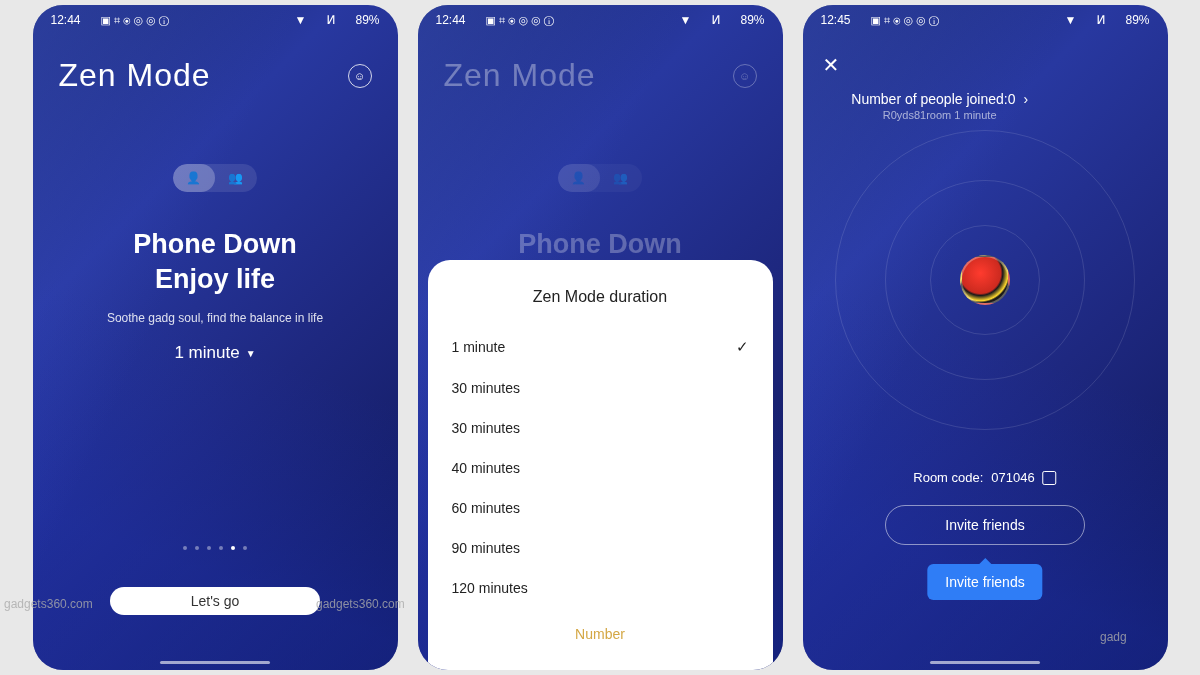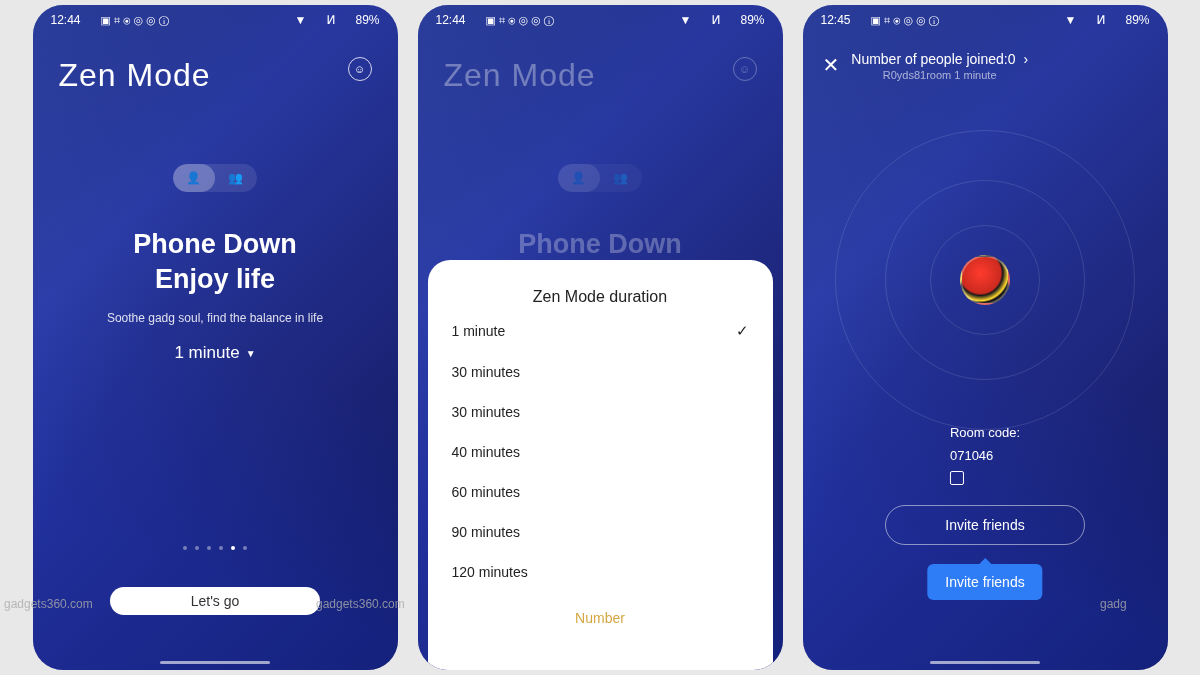--- a/index.html
+++ b/index.html
@@ -45,21 +45,21 @@
     .status-left, .status-right {
       display: flex;
       align-items: center;
       gap: 20px;
     }
     .status-icon { font-size: 11px; }
     .title-row {
       position: relative;
       display: flex;
       justify-content: space-between;
-      align-items: flex-start;
+      align-items: center;
       padding: 22px 26px 0;
       z-index: 5;
     }
     .zen-title {
       font-size: 32px;
       font-weight: 300;
       letter-spacing: 1px;
     }
     .zen-title.dimmed { color: rgba(255,255,255,0.35); }
     .profile-icon {
@@ -165,21 +165,21 @@
       background: #fff;
       border-radius: 22px 22px 0 0;
       color: #222;
       padding: 28px 22px 20px;
       z-index: 20;
     }
     .sheet-title {
       text-align: center;
       font-size: 16px;
       font-weight: 400;
-      margin-bottom: 4px;
+      margin-bottom: 20px;
     }
     .sheet-row {
       display: flex;
       justify-content: space-between;
       align-items: center;
       padding: 12px 2px;
       font-size: 14px;
     }
     .sheet-cancel {
       text-align: center;
@@ -191,21 +191,21 @@
     
     .close-row {
       position: relative;
       display: flex;
       align-items: flex-start;
       gap: 12px;
       padding: 16px 20px 0;
       z-index: 5;
     }
     .close-x { font-size: 20px; font-weight: 300; margin-top: 2px; }
-    .joined-label { font-size: 14px; }
+    .joined-label { font-size: 14px; margin-top: 40px; }
     .room-sub { font-size: 11px; color: rgba(255,255,255,0.6); margin-top: 2px; text-align: center; }
     .chev { font-size: 14px; margin-left: 4px; }
     .radar {
       position: absolute;
       top: 115px;
       left: 50%;
       transform: translateX(-50%);
       width: 320px;
       height: 320px;
       z-index: 3;
@@ -233,22 +233,22 @@
       border: 2px solid rgba(255,255,255,0.3);
     }
     .room-code {
       position: absolute;
       bottom: 185px;
       left: 50%;
       transform: translateX(-50%);
       font-size: 13px;
       z-index: 5;
       display: flex;
+      align-items: center;
       gap: 8px;
-      flex-direction: column;
     }
     .copy-icon {
       display: inline-flex;
       width: 14px;
       height: 14px;
       border: 1.5px solid #fff;
       border-radius: 2px;
       position: relative;
     }
     .outline-btn {
@@ -443,13 +443,13 @@
   </div>
   <div class="outline-btn">
     <span>Invite friends</span>
   </div>
   <div class="tooltip">Invite friends</div>
   <div class="home-indicator"></div>
 </div>
 
 <div class="watermark" style="left:4px; top:597px;">gadgets360.com</div>
 <div class="watermark" style="left:316px; top:597px;">gadgets360.com</div>
-<div class="watermark" style="left:1100px; top:597px;">gadg</div>
+<div class="watermark" style="left:1100px; top:630px;">gadg</div>
 
 </body></html>

